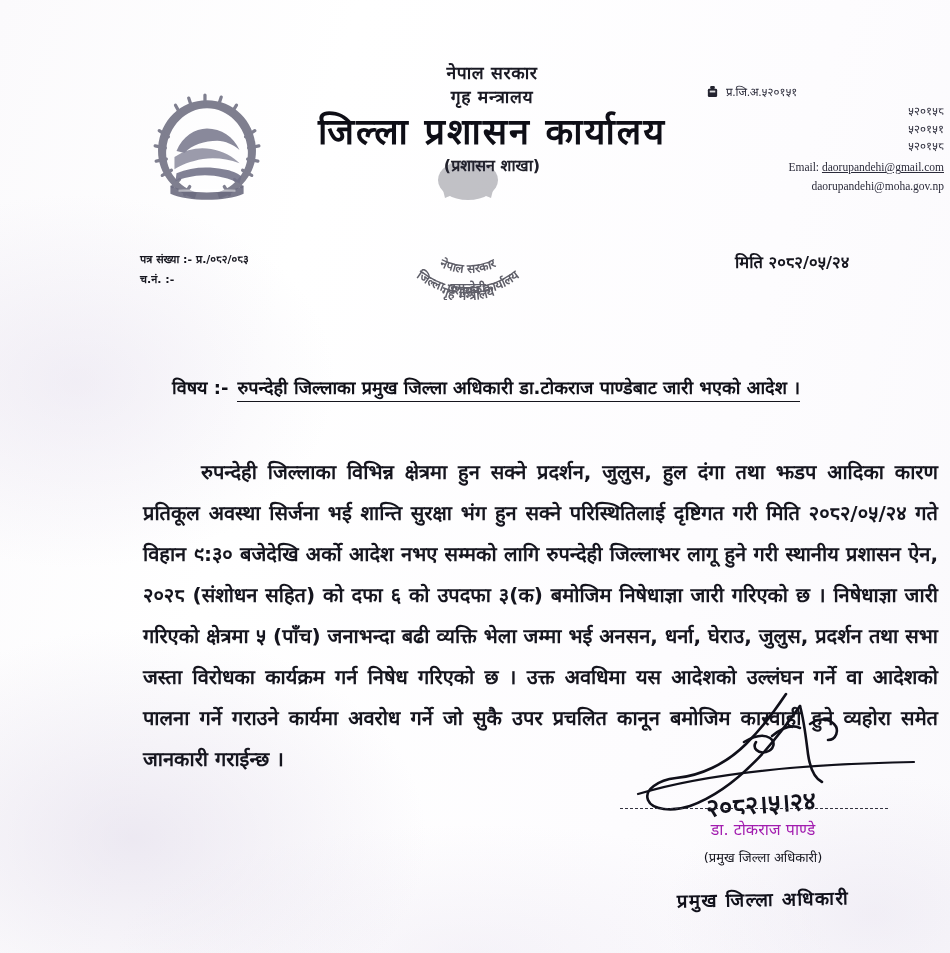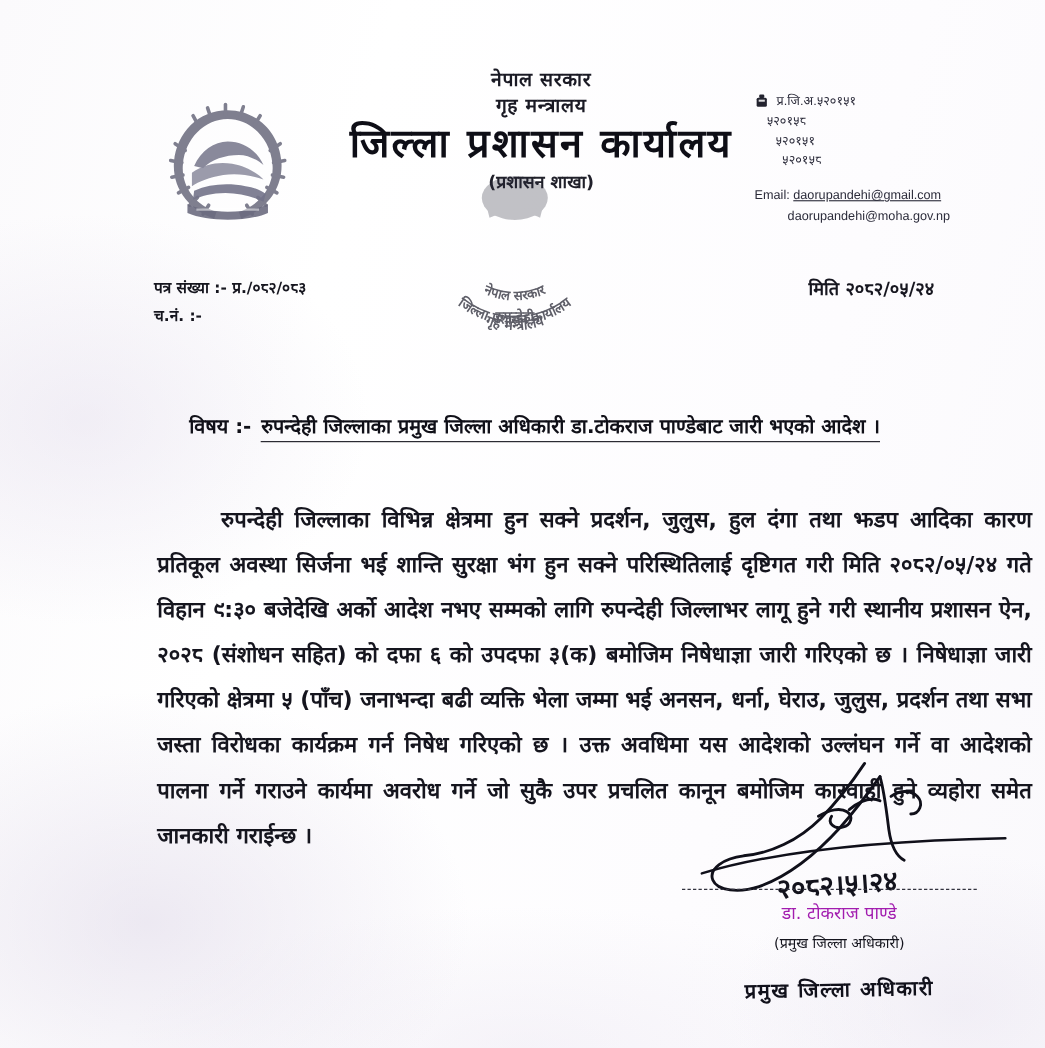--- a/index.html
+++ b/index.html
@@ -85,62 +85,63 @@
     width: 182px;
     height: 150px;
     opacity: .82;
     pointer-events: none;
   }
   .seal svg { display: block; width: 100%; height: 100%; }
 
   
   .contact {
     position: absolute;
-    left: 686px;
+    left: 706px;
     top: 84px;
     width: 238px;
-    font-family: Liberation Sans, sans-serif;
+    font-family: Liberation Serif, serif;
     font-size: 11.5px;
     color: #2b2b3a;
     line-height: 1.55;
+    text-align: right;
   }
   .phone-row {
     display: flex;
     align-items: flex-start;
     gap: 7px;
     margin-bottom: 1px;
   }
   .phone-icon {
     flex: 0 0 auto;
     width: 13px;
     height: 14px;
     margin-top: 1px;
   }
   .phone-icon svg { display: block; width: 100%; height: 100%; }
   .phone-list { }
   .phone-num { white-space: nowrap; }
   .phone-num.indent-1 { padding-left: 11px; }
   .phone-num.indent-2 { padding-left: 19px; }
   .phone-num.indent-3 { padding-left: 25px; }
   .email-block {
-    margin-top: 13px;
+    margin-top: 2px;
     font-size: 11.5px;
     line-height: 1.6;
   }
   .email-line-1 { white-space: nowrap; }
   .email-link { text-decoration: underline; }
   .email-line-2 { padding-left: 30px; white-space: nowrap; }
 
   
   .ref-block {
     position: absolute;
     left: 140px;
     top: 250px;
     font-family: "DejaVu Sans", sans-serif;
-    font-size: 14px;
+    font-size: 11px;
     font-weight: 700;
     line-height: 1.85;
     color: #16161f;
   }
   .date-block {
     position: absolute;
     left: 735px;
     top: 250px;
     font-family: "DejaVu Sans", sans-serif;
     font-size: 16.5px;

